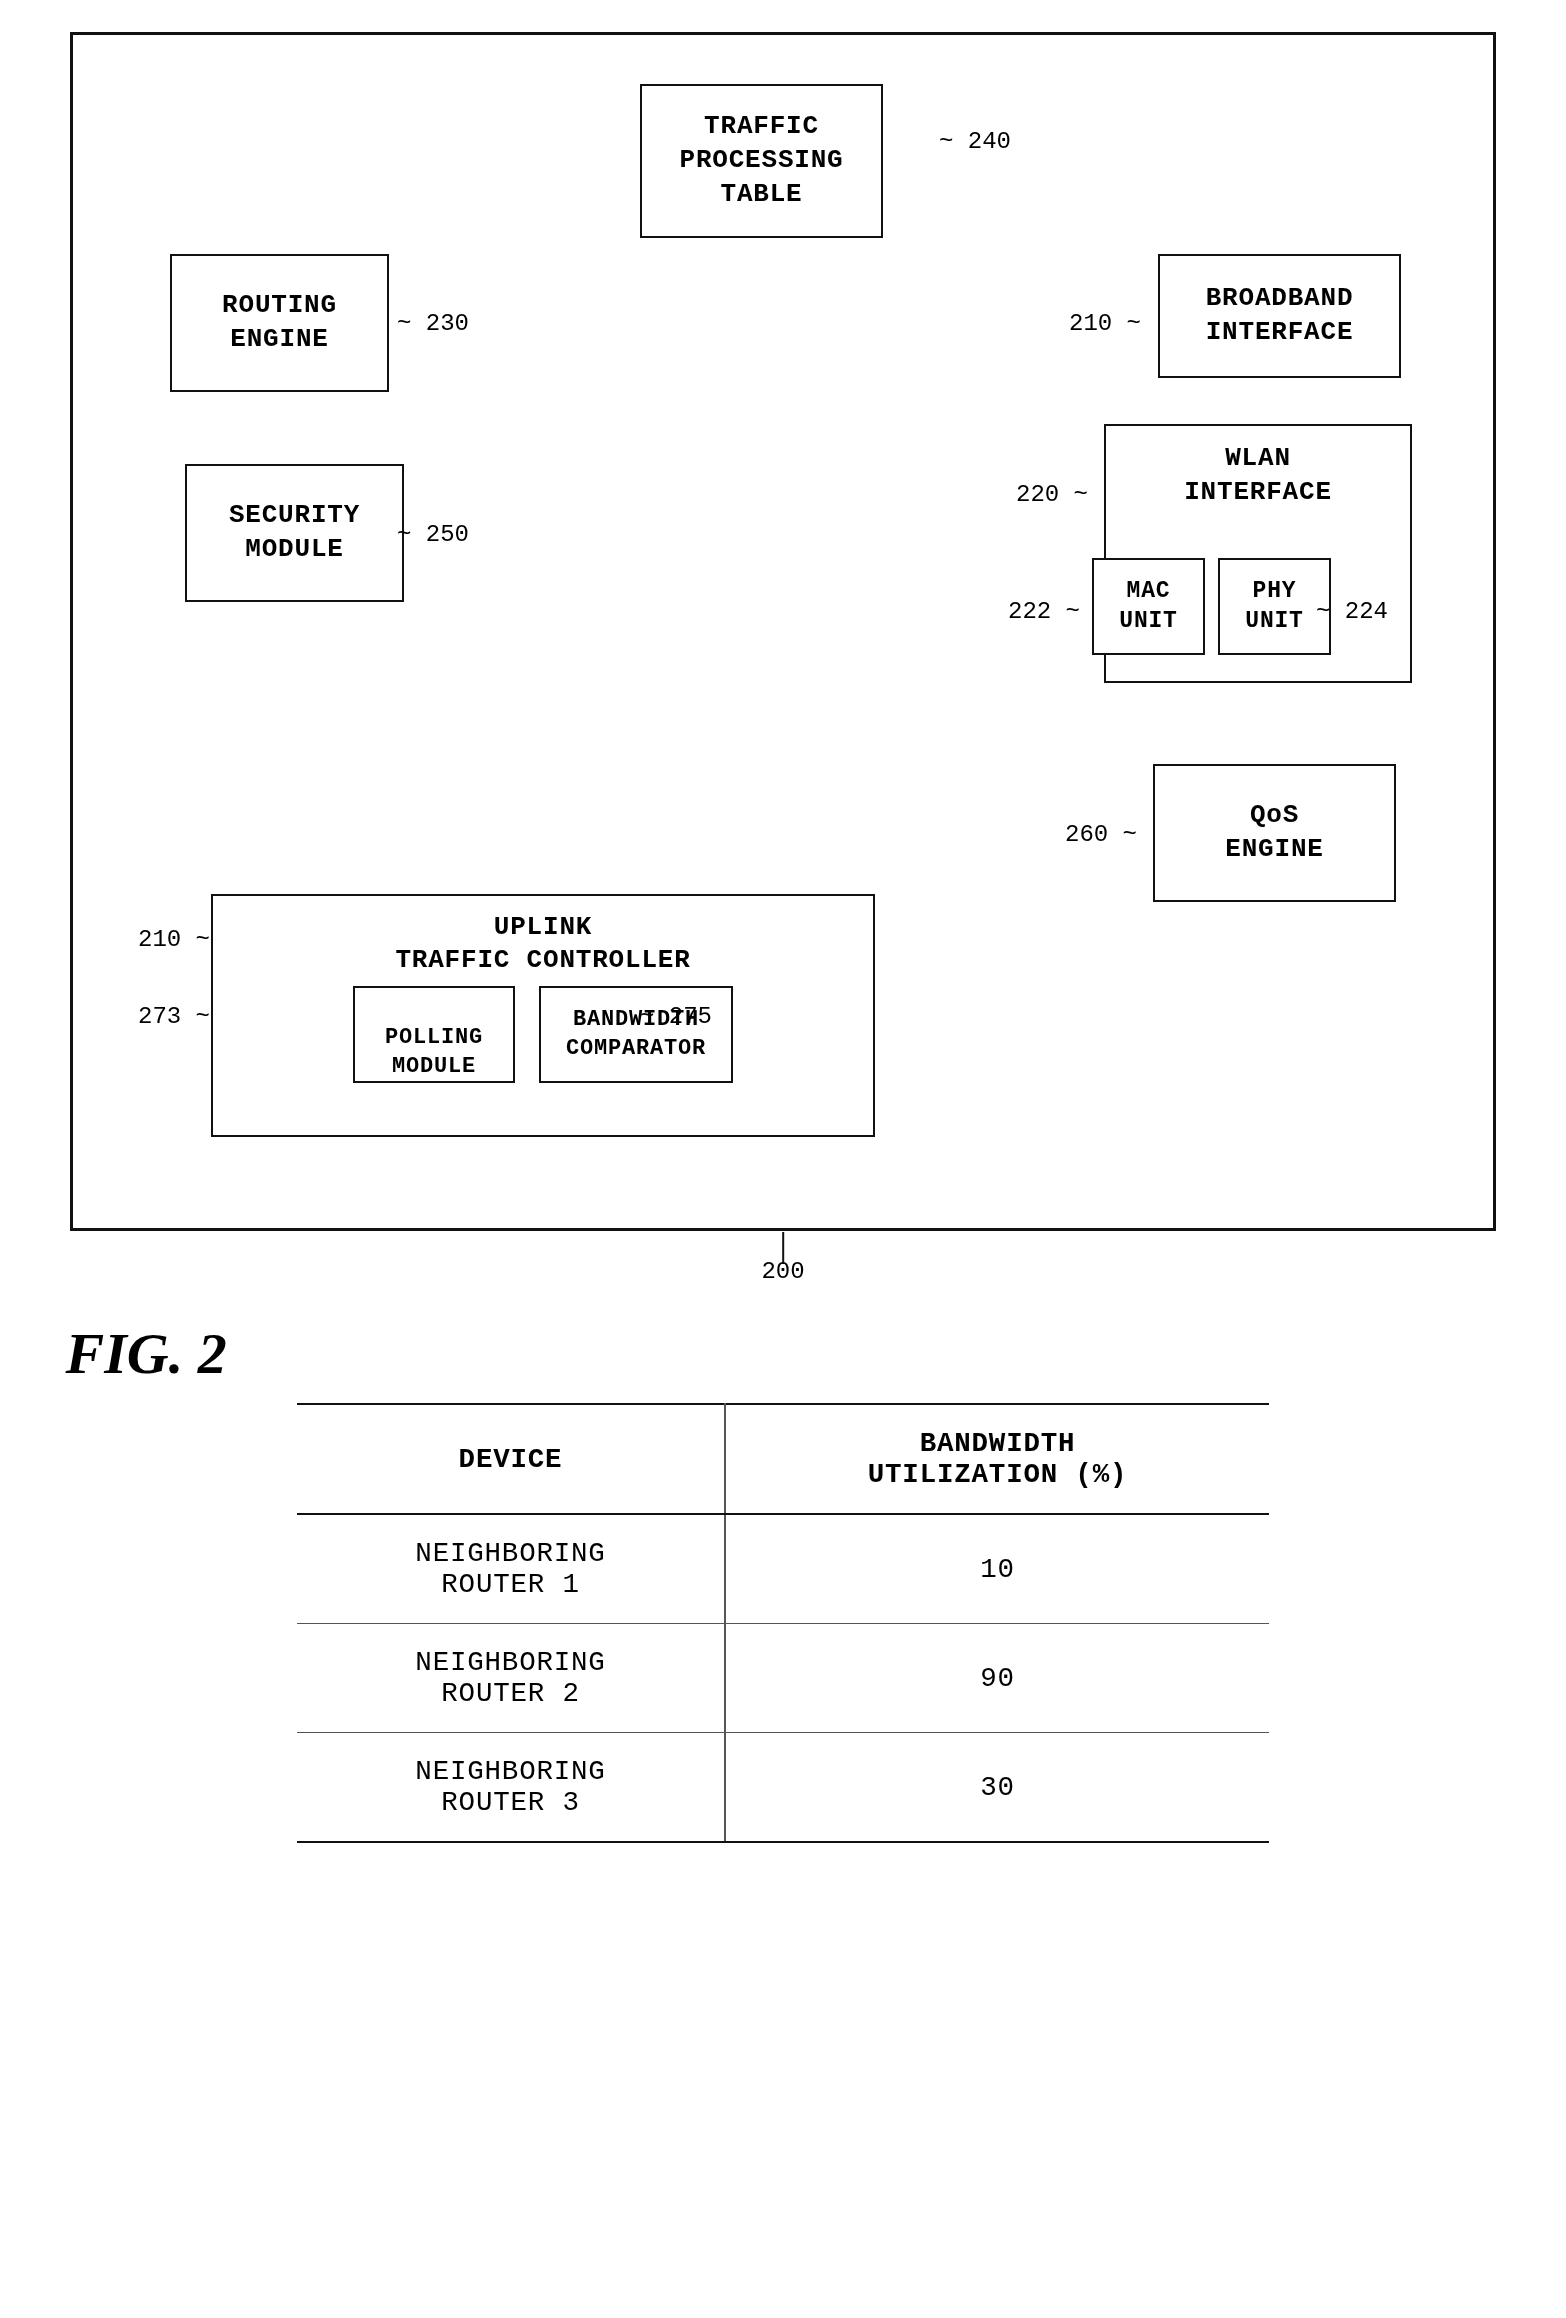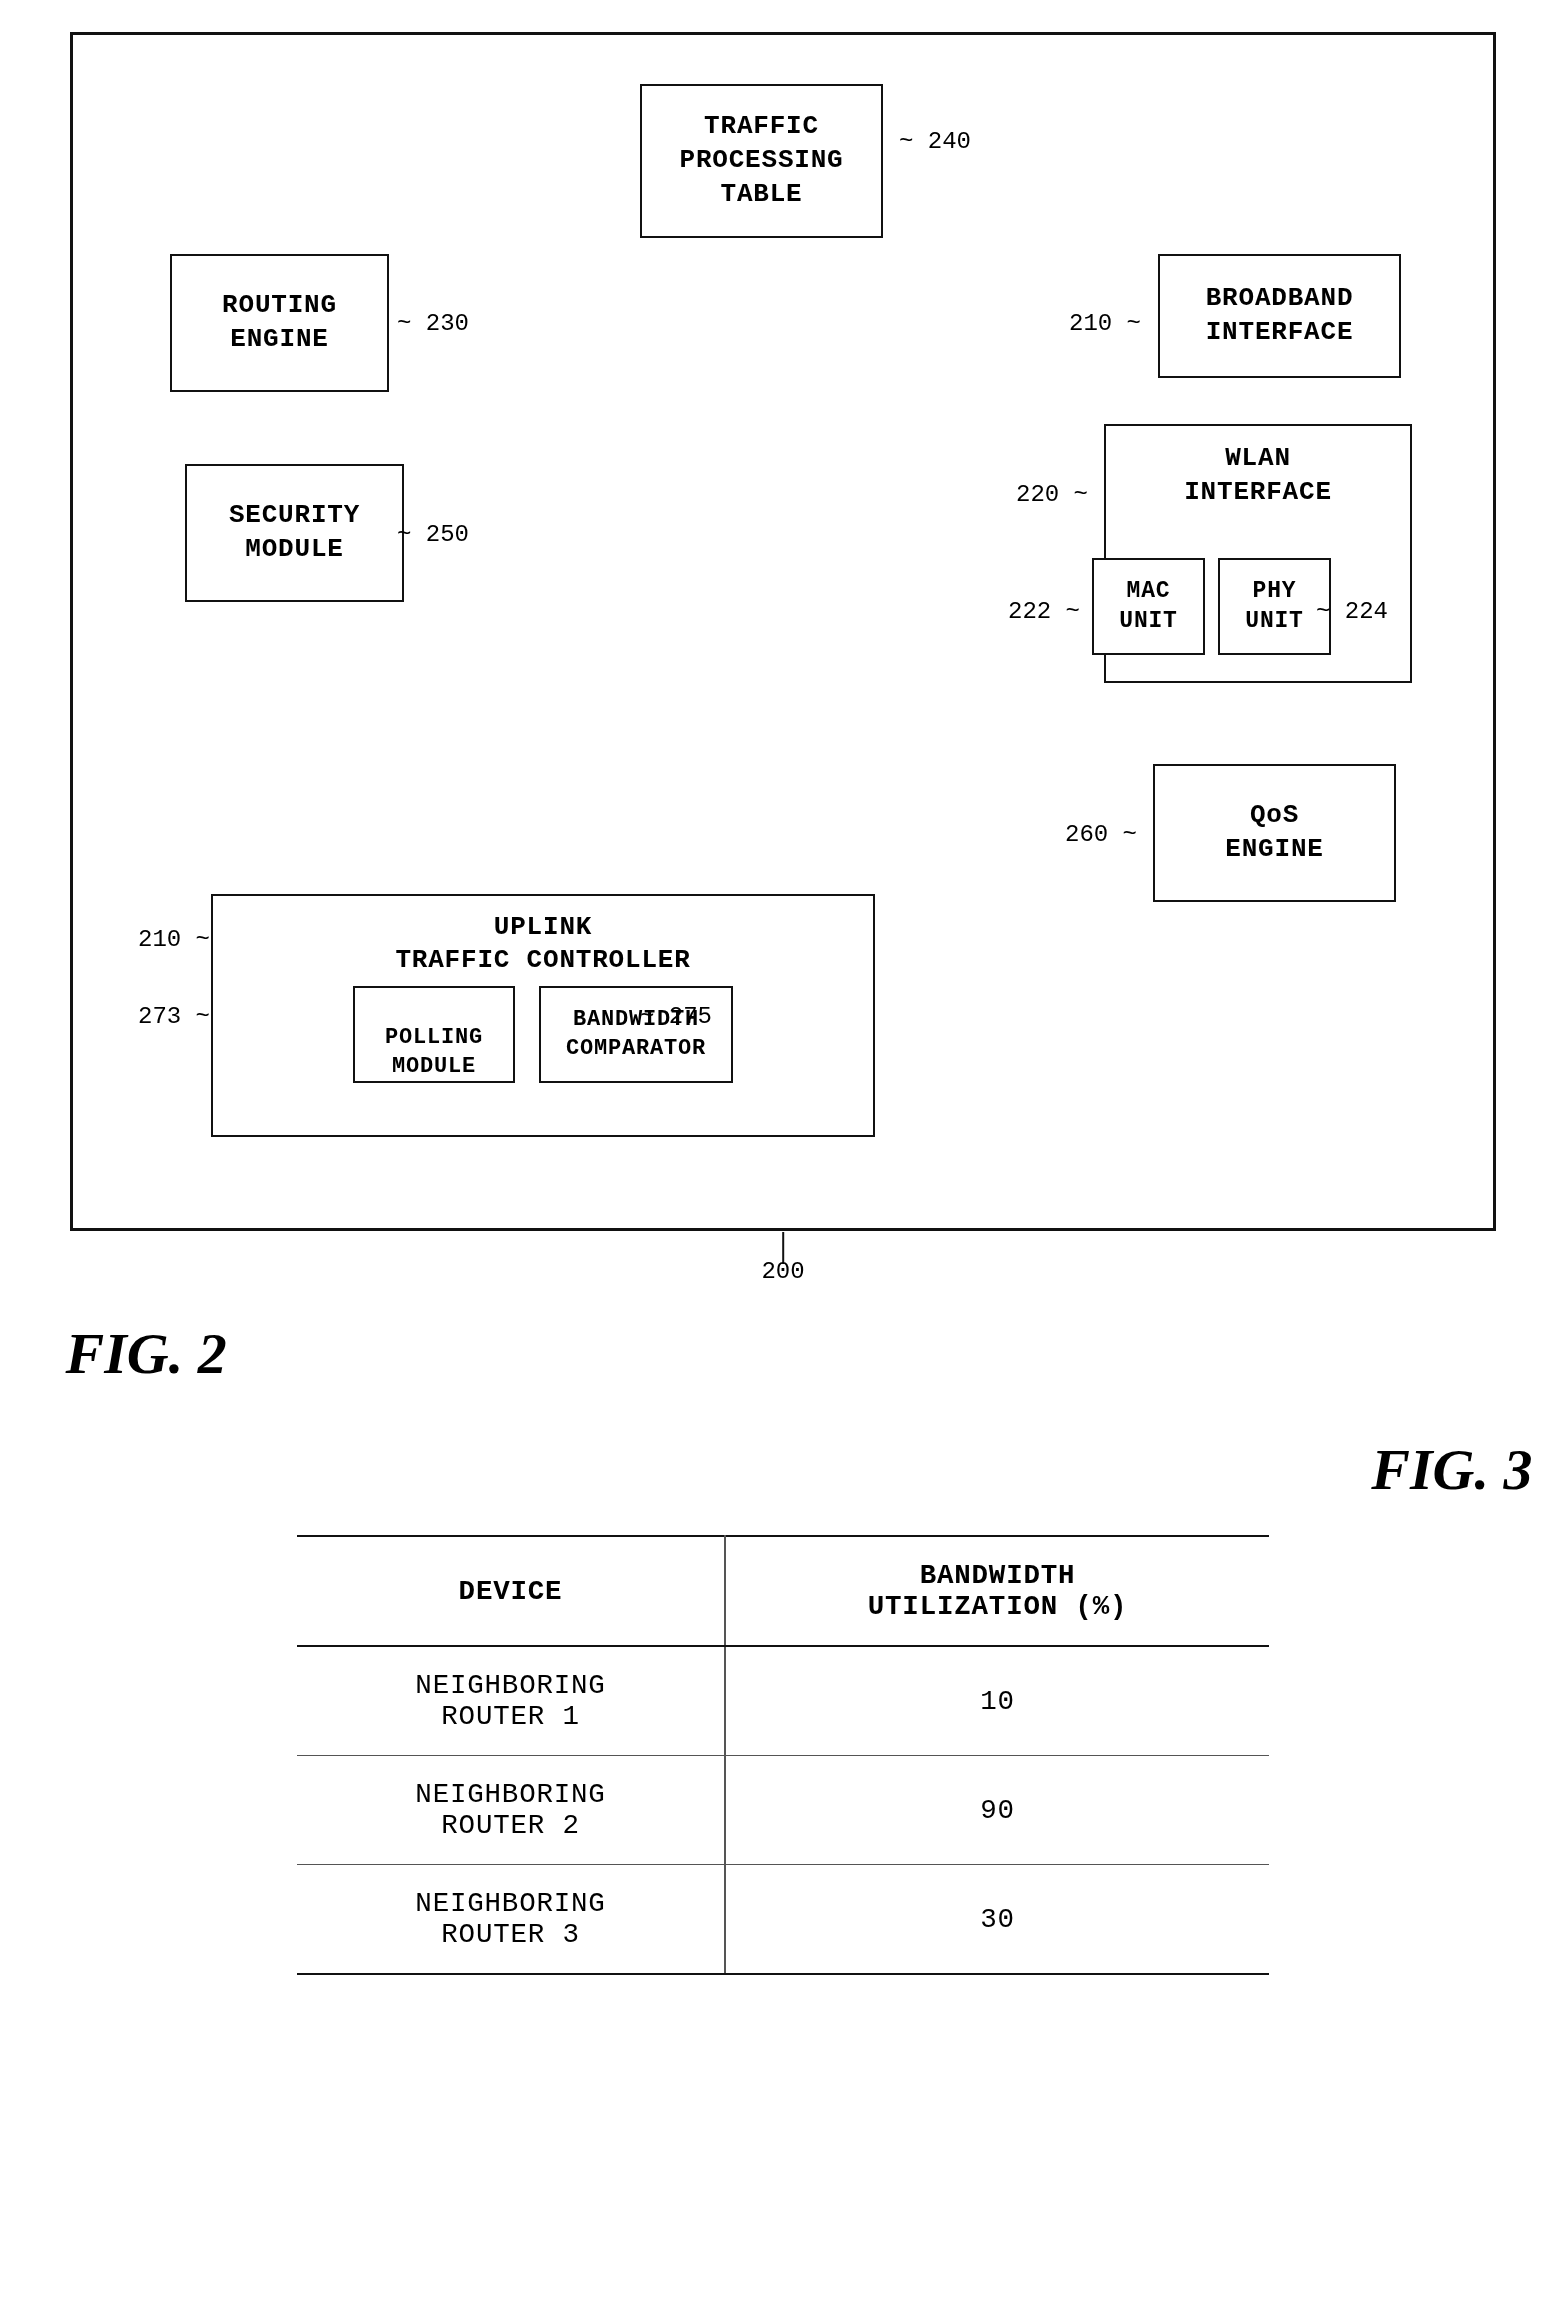--- a/index.html
+++ b/index.html
@@ -246,21 +246,21 @@
 <div class="page-container">
 
   <div class="diagram-container">
 
     <div class="box box-traffic">
       <span>TRAFFIC
 PROCESSING
 TABLE</span>
     </div>
 
-    <div class="ref-label" style="top:93px; left:826px;">~ 240</div>
+    <div class="ref-label" style="top:93px; left:866px;">~ 240</div>
 
     <div class="box box-routing">
       <span>ROUTING<br>ENGINE</span>
     </div>
 
     <div class="ref-label" style="top:275px; left:324px;">~ 230</div>
 
     <div class="box box-broadband">
       <span>BROADBAND<br>INTERFACE</span>
     </div>
@@ -319,21 +319,20 @@
 
     <div class="ref-200-tick"></div>
     <div class="ref-200">200</div>
 
   </div>
 
   <div style="display:flex; justify-content:space-between; align-items:flex-end; margin-top: 65px; margin-bottom: 16px;">
     <div class="fig-label">FIG. 2</div>
   </div>
 
-  <div class="fig3-label">FIG. 3</div>
 
   <div class="fig3-table-container">
     <table class="fig3-table">
       <thead>
         <tr class="top-border">
           <th class="col-divider">DEVICE</th>
           <th>BANDWIDTH<br>UTILIZATION (%)</th>
         </tr>
       </thead>
       <tbody>

